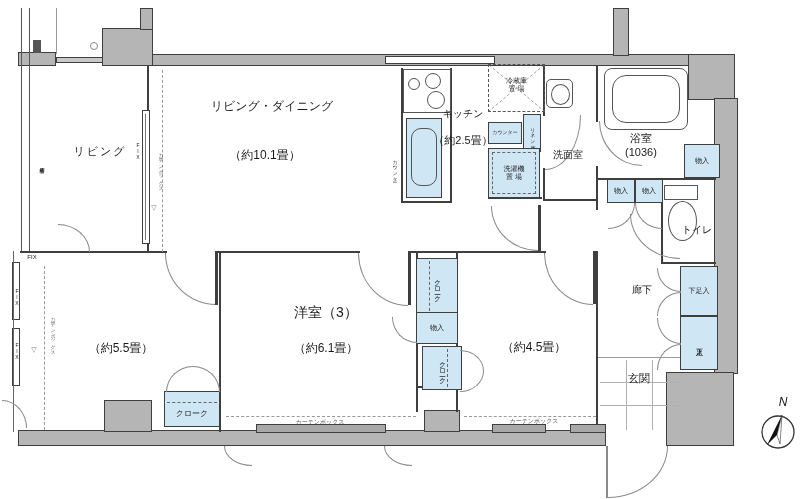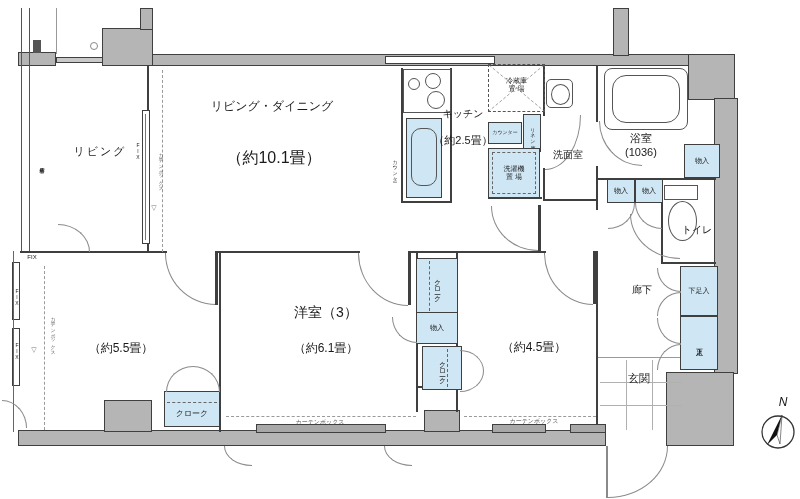--- a/index.html
+++ b/index.html
@@ -188,21 +188,21 @@
   <div class="a bl" style="left:384px;top:446px;width:28px;height:20px"></div>
   <div class="a tr" style="left:2px;top:400px;width:25px;height:28px"></div>
 
   <div class="dv" style="left:162px;top:70px;height:182px"></div>
   <div class="dv" style="left:44px;top:266px;height:164px"></div>
   <div class="dh" style="left:226px;top:416px;width:190px"></div>
   <div class="dh" style="left:464px;top:416px;width:132px"></div>
 
   <div class="lb" style="left:50px;top:145px;width:100px;font-size:11px;letter-spacing:2px">リビング</div>
   <div class="lb" style="left:158px;top:99px;width:228px;font-size:12px">リビング・ダイニング</div>
-  <div class="lb" style="left:160px;top:148px;width:228px;font-size:16px">（約10.1畳）</div>
+  <div class="lb" style="left:151px;top:148px;width:228px;font-size:12px">（約10.1畳）</div>
   <div class="lb" style="left:420px;top:108px;width:86px;font-size:10px">キッチン</div>
   <div class="lb" style="left:418px;top:134px;width:90px;font-size:11px">（約2.5畳）</div>
   <div class="lb" style="left:540px;top:149px;width:56px;font-size:10px">洗面室</div>
   <div class="lb" style="left:604px;top:132px;width:74px;font-size:11px">浴室</div>
   <div class="lb" style="left:604px;top:146px;width:74px;font-size:11px">(1036)</div>
   <div class="lb" style="left:674px;top:224px;width:46px;font-size:10px">トイレ</div>
   <div class="lb" style="left:624px;top:284px;width:36px;font-size:10px">廊下</div>
   <div class="lb" style="left:616px;top:372px;width:46px;font-size:11px">玄関</div>
   <div class="lb" style="left:70px;top:341px;width:102px;font-size:12px">（約5.5畳）</div>
   <div class="lb" style="left:272px;top:304px;width:108px;font-size:14px">洋室（3）</div>

